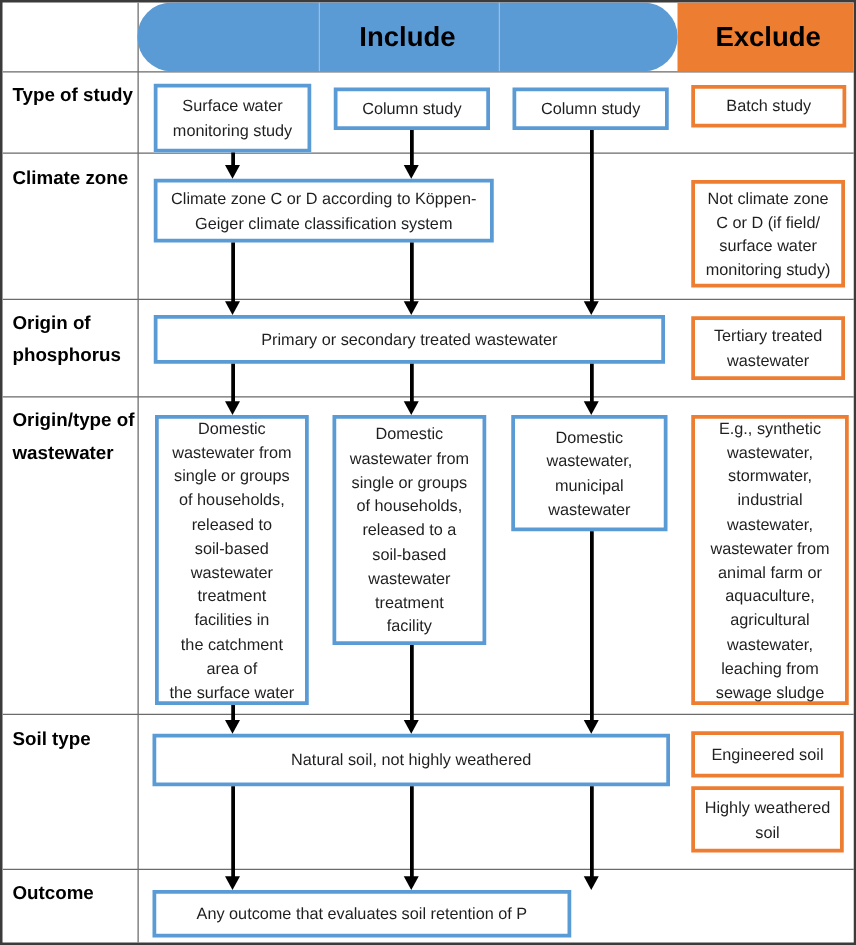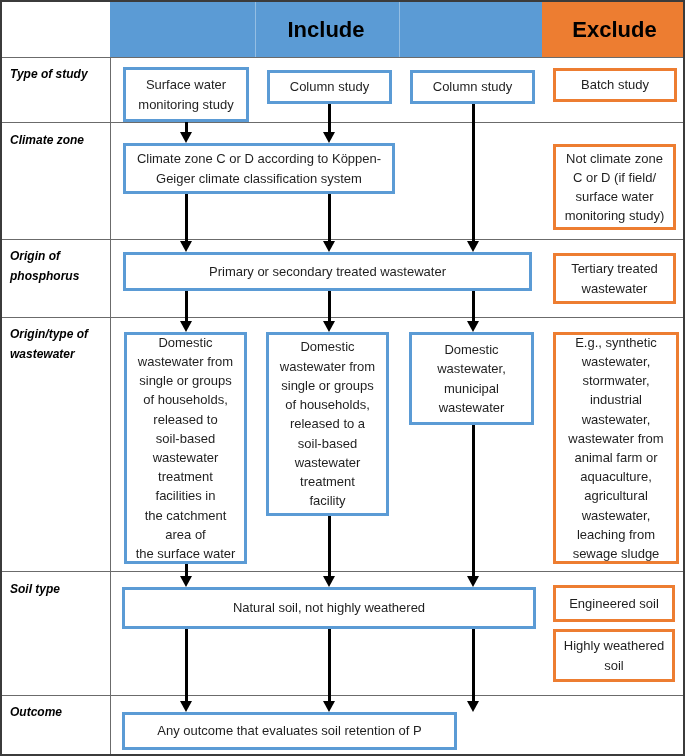--- a/index.html
+++ b/index.html
@@ -13,27 +13,27 @@
     color:#1f1f1f;
     overflow:hidden;
   }
   .hline{position:absolute;left:0;width:685px;height:1px;background:#6b6b6b;}
   .vline{position:absolute;top:0;width:1px;height:756px;background:#6b6b6b;}
   .hdr{
     position:absolute;top:0;height:55px;
     display:flex;align-items:center;justify-content:center;
     font-weight:bold;font-size:22px;color:#000;
   }
-  .hdr-include{left:108px;width:432px;background:var(--include-blue,#5B9BD5);}
+  .hdr-include{left:108px;width:432px;background:var(--include-blue,#5B9BD5);border-radius:27px;}
   .hdr-exclude{left:540px;width:145px;background:var(--exclude-orange,#ED7D31);}
   .hdr-sep{position:absolute;top:0;height:55px;width:1px;background:rgba(255,255,255,0.35);}
   .rowlabel{
     position:absolute;left:8px;width:98px;
-    font-weight:bold;font-size:12px;line-height:1.7;
-    white-space:pre-line;color:#000;font-style:italic;
+    font-weight:bold;font-size:15px;line-height:1.7;
+    white-space:pre-line;color:#000;
   }
   .bx{
     position:absolute;box-sizing:border-box;
     display:flex;align-items:center;justify-content:center;
     text-align:center;font-size:13px;line-height:1.48;
     white-space:pre-line;background:#fff;padding:2px 3px;
   }
   .bbox{border:3px solid var(--include-blue,#5B9BD5);}
   .obox{border:3px solid var(--exclude-orange,#ED7D31);}
   .arrow-line{position:absolute;width:3px;background:#000;}

